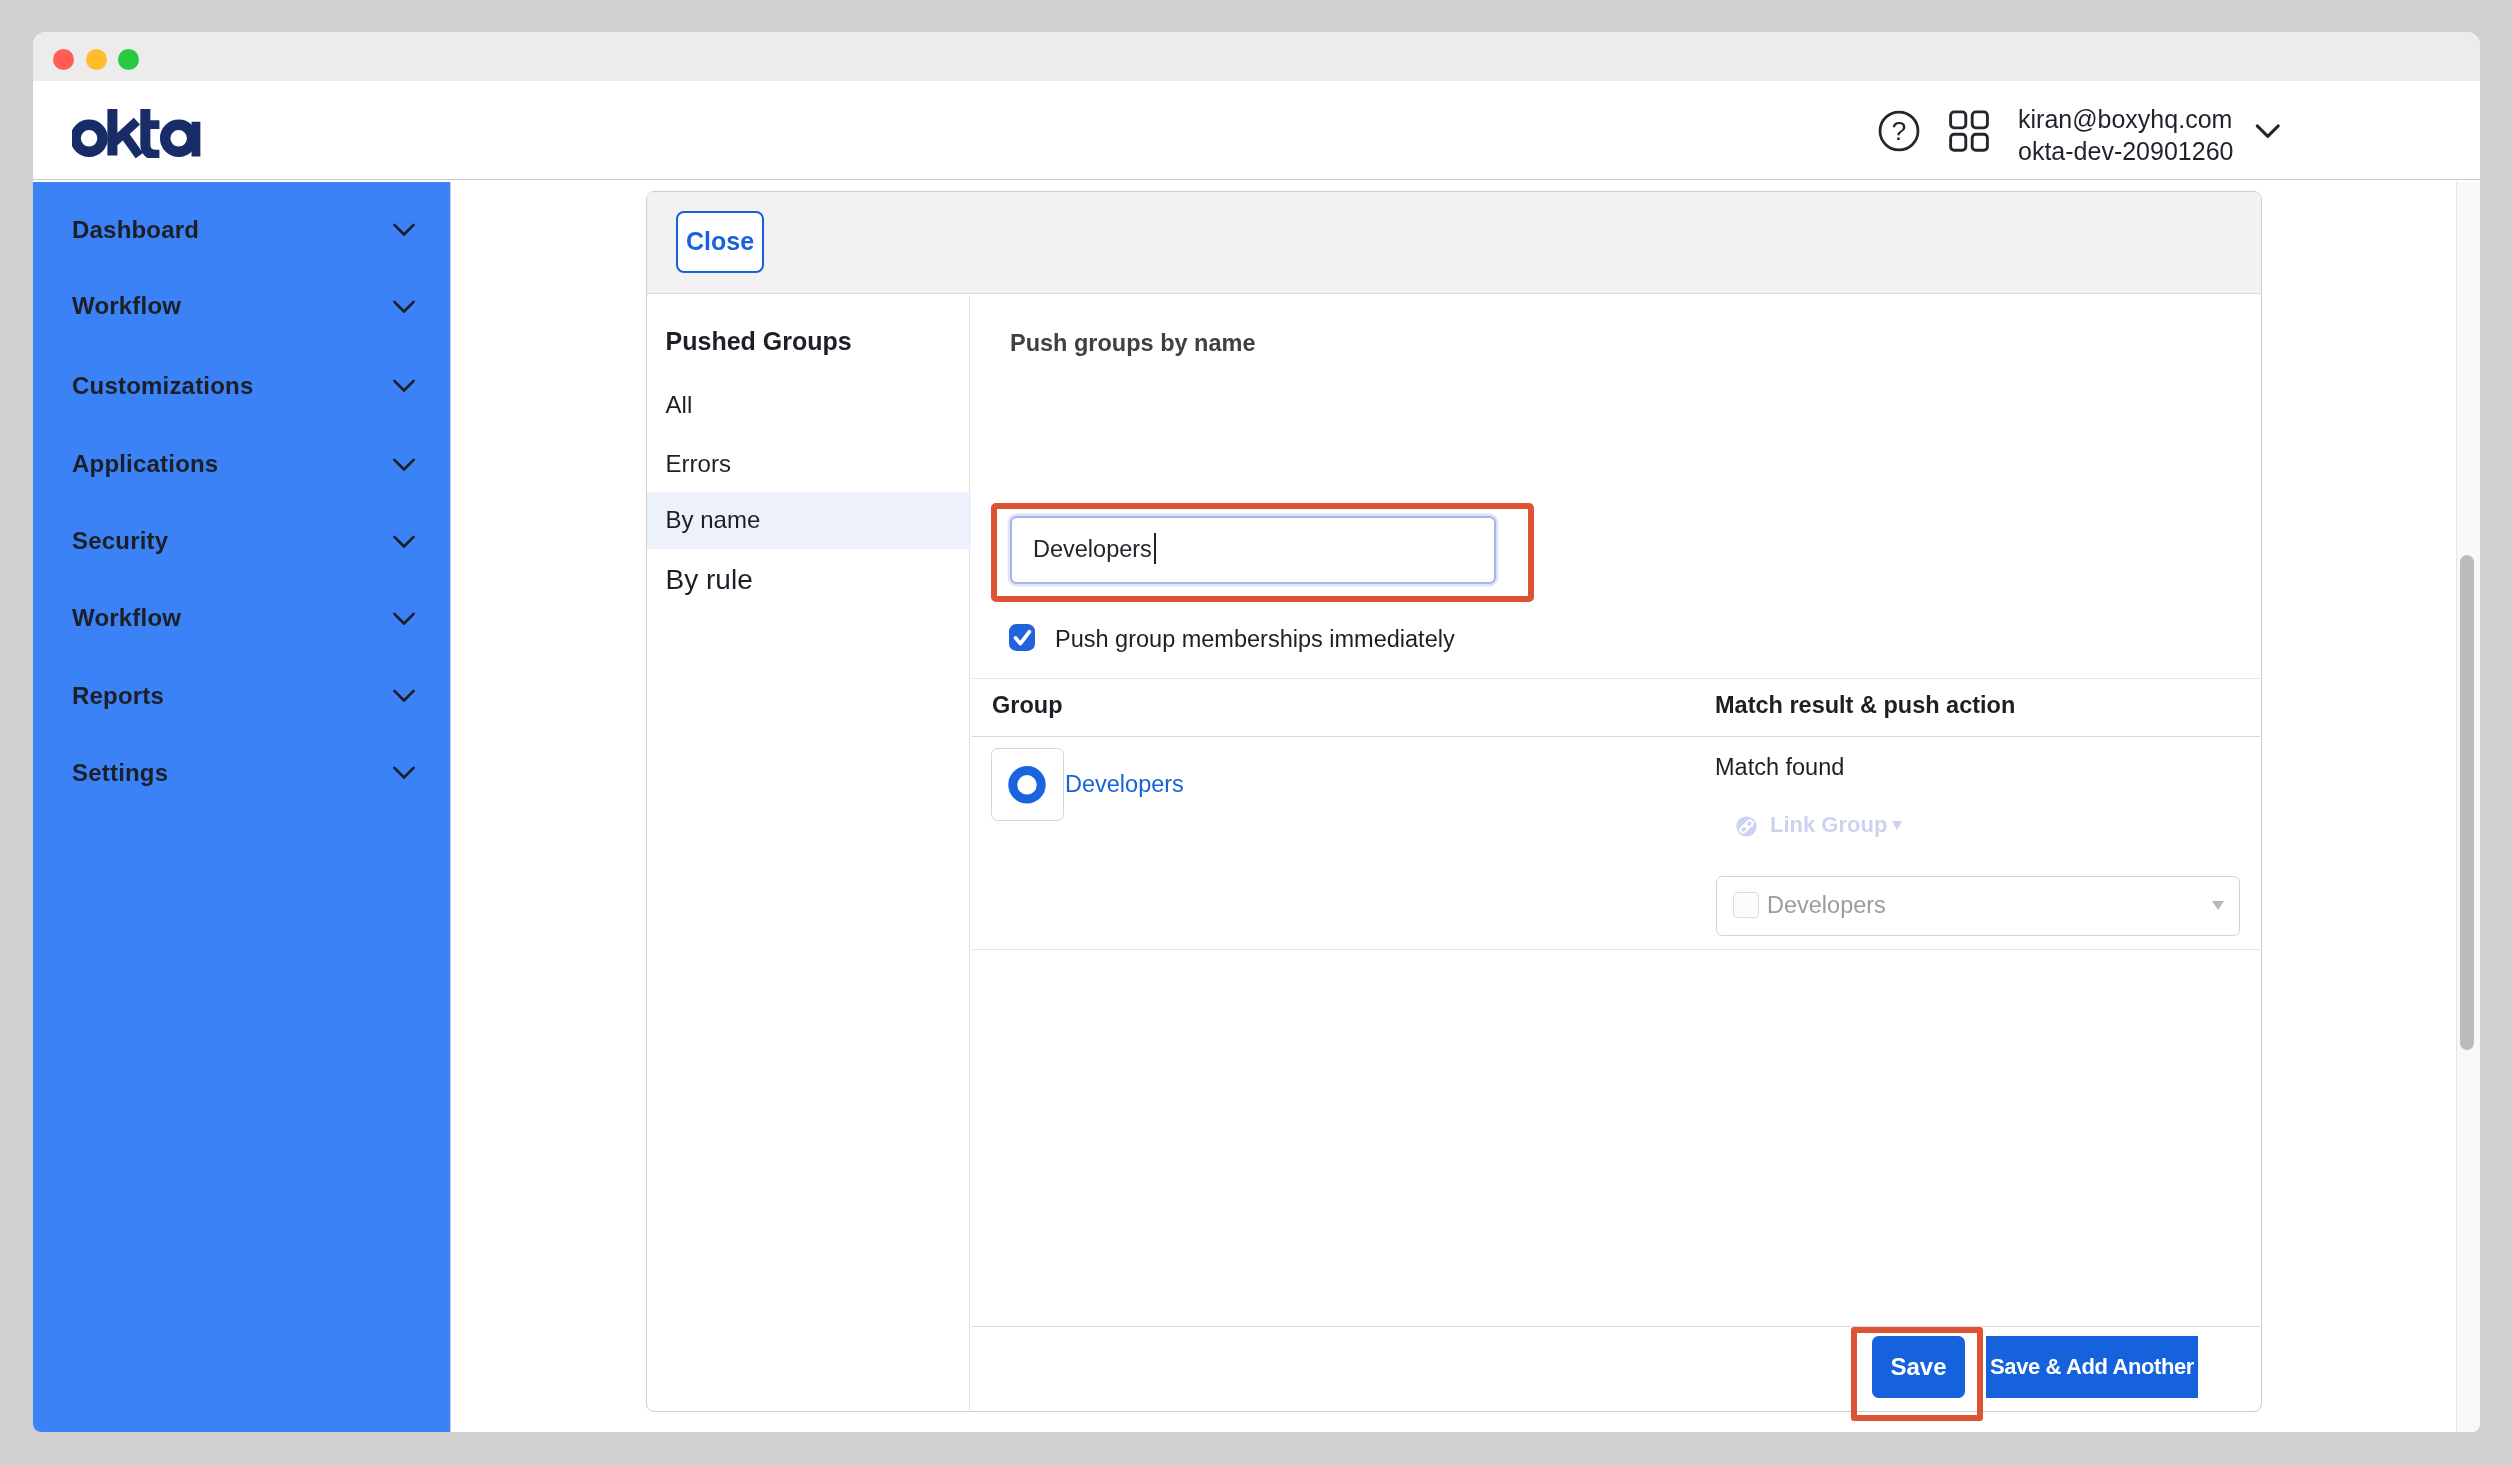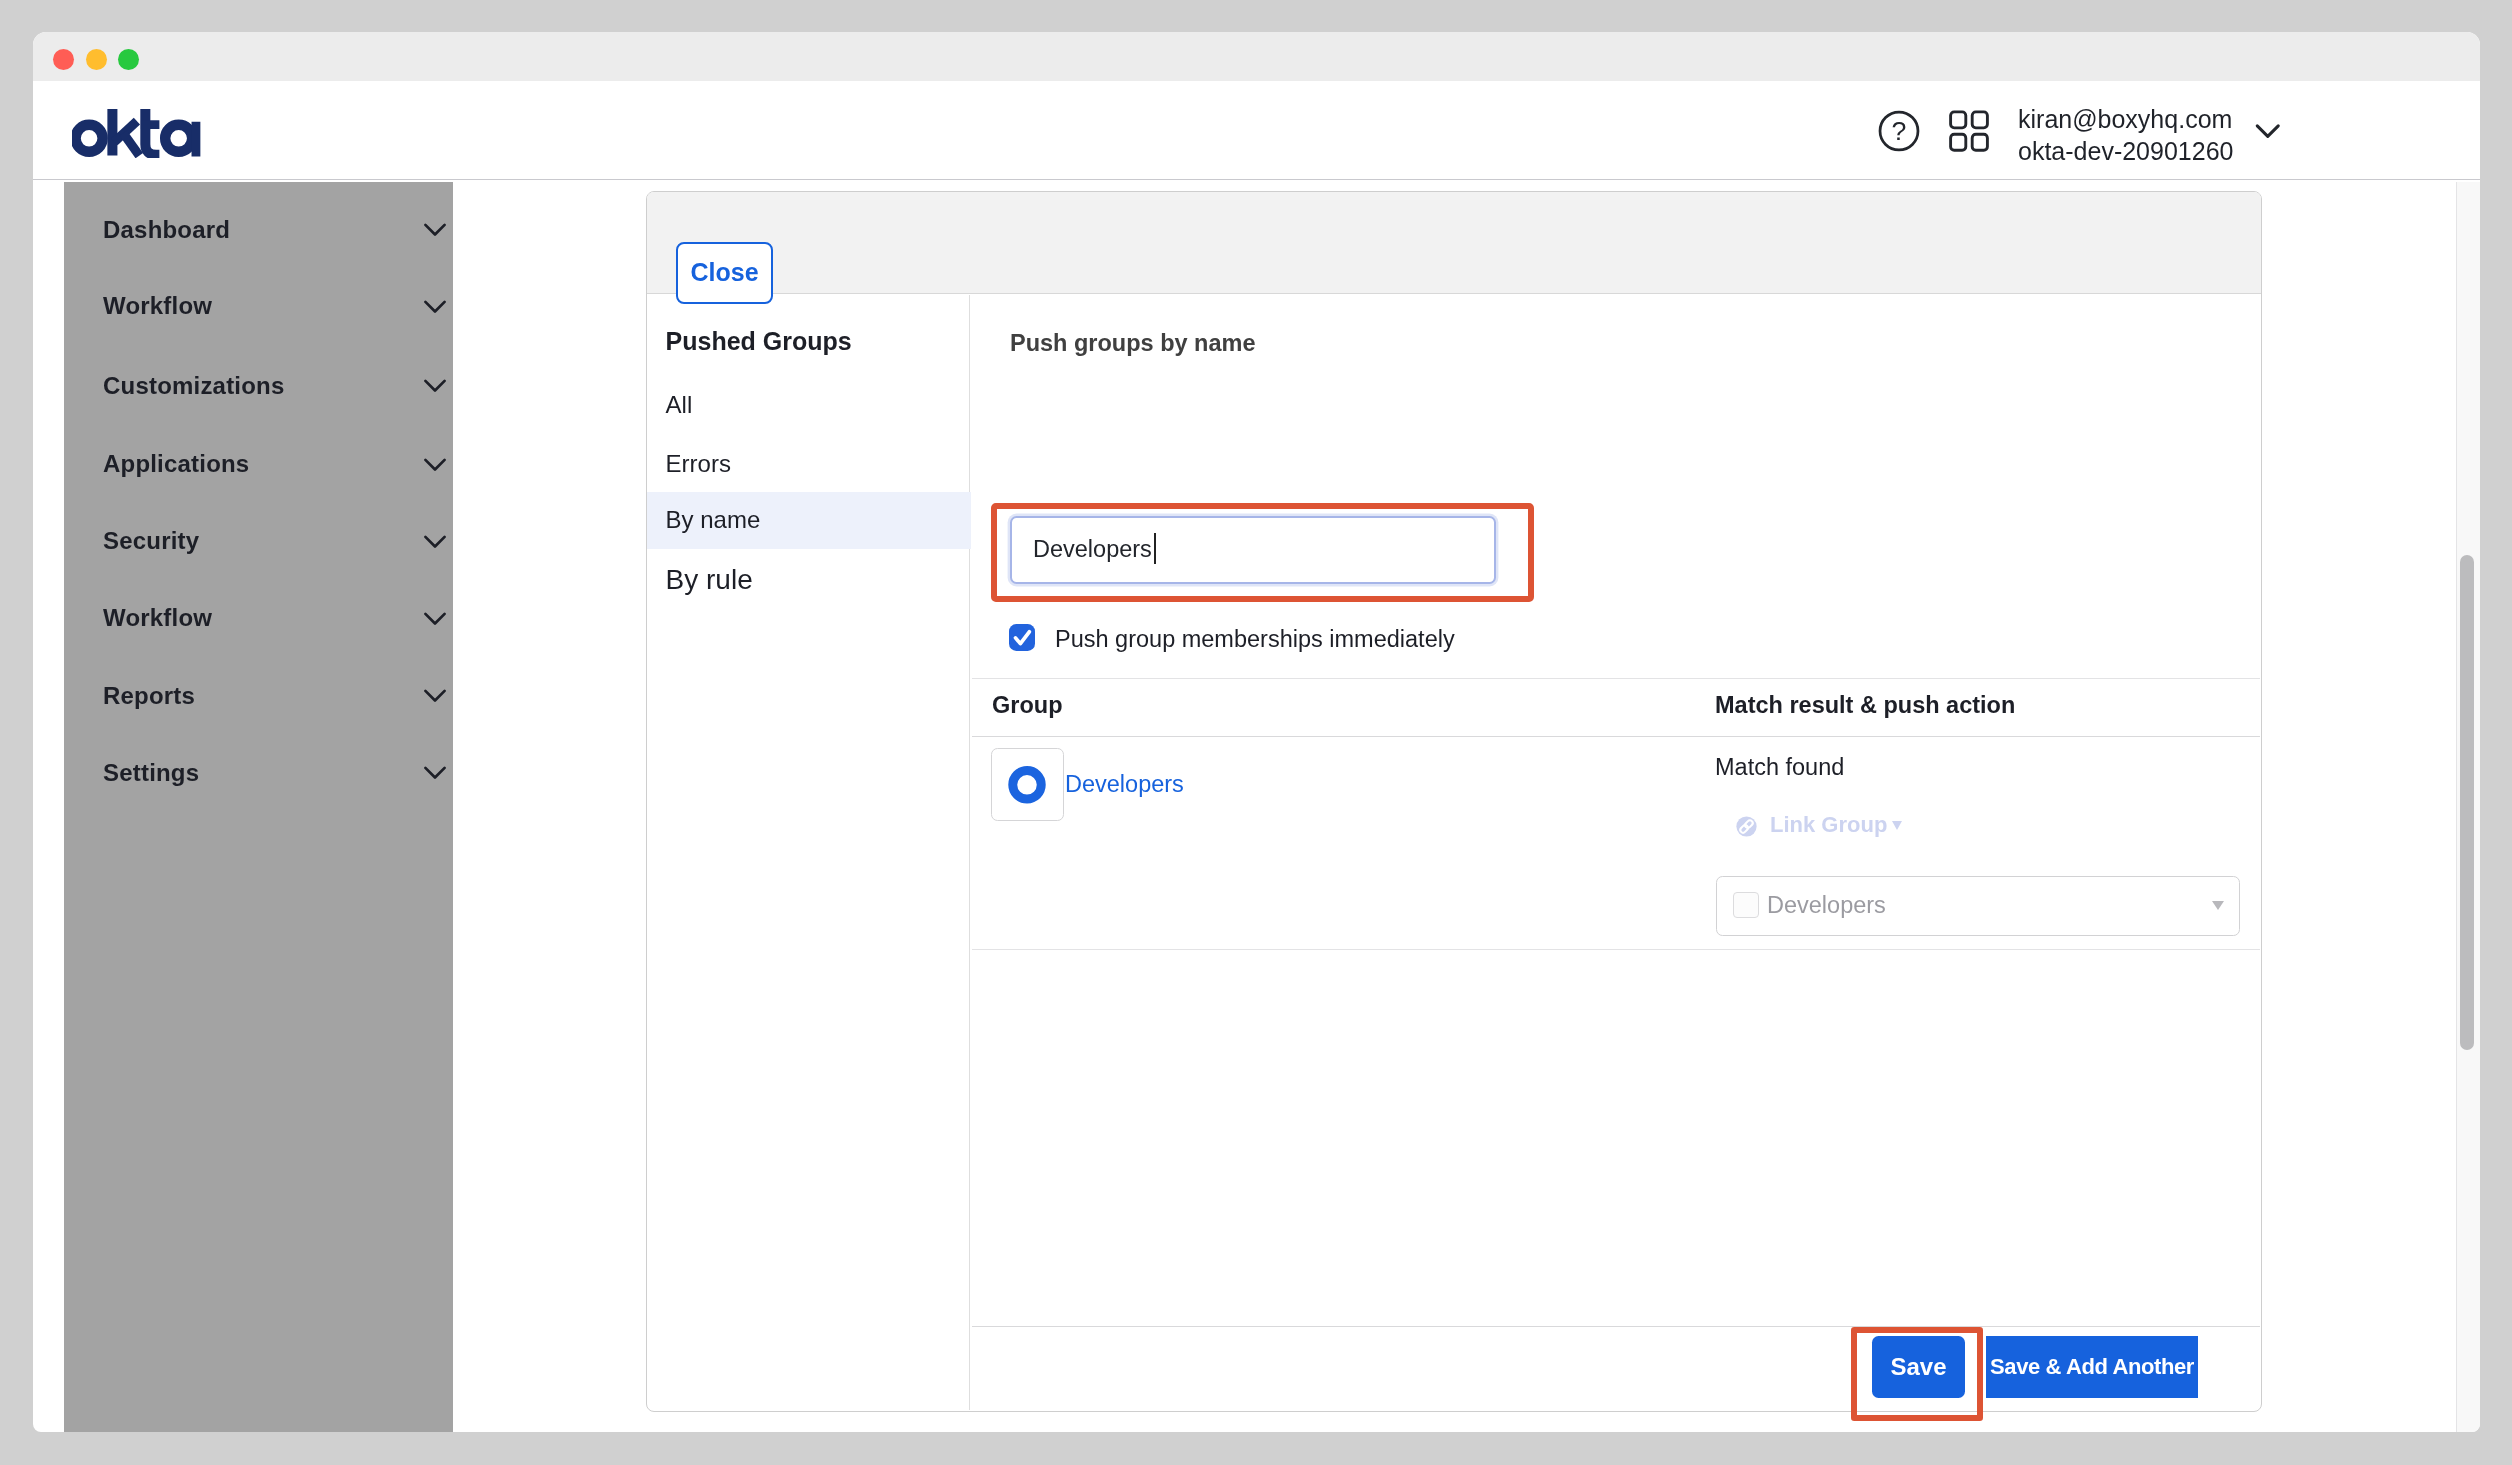--- a/index.html
+++ b/index.html
@@ -3,29 +3,29 @@
 <meta charset="utf-8">
 <style>
   * { margin:0; padding:0; box-sizing:border-box; }
   html,body { width:2512px; height:1466px; background:#d0d0d0; font-family:"Liberation Sans", sans-serif; }
   .abs { position:absolute; }
   #window { position:absolute; left:33px; top:32px; width:2447px; height:1400px; background:#fff; border-radius:13px 13px 8px 8px; overflow:hidden; }
   #titlebar { position:absolute; left:0; top:0; width:100%; height:49px; background:#ececec; }
   .dot { position:absolute; top:17px; width:21px; height:21px; border-radius:50%; }
   #header { position:absolute; left:0; top:49px; width:100%; height:99px; background:#fff; border-bottom:1.6px solid #c9c9ce; }
   #searchbox { position:absolute; left:626px; top:20px; width:1075px; height:66px; border:1.6px solid #c6c6c6; border-radius:7.3px; background:#fff; }
-  #sidebar { position:absolute; left:0; top:150px; width:418px; height:1250px; background:#a3a3a3; border-right:1.6px solid #c9c9ce;margin-left:31px; }
+  #sidebar { position:absolute; left:0; top:150px; width:418px; height:1250px; background:#3b82f6; border-right:1.6px solid #c9c9ce; }
   .navitem { position:absolute; left:39px; height:32px; line-height:32px; font-size:24px; font-weight:bold; color:#1d1f27; letter-spacing:0.2px; }
   .navchev { position:absolute; left:359px; width:24px; height:21px; }
   #main { position:absolute; left:420px; top:150px; width:2003px; height:1250px; background:#fff; }
   #scrolltrack { position:absolute; right:0; top:150px; width:24px; height:1250px; background:#f8f8f8; border-left:0.8px solid #e4e4e6; }
   #scrollthumb { position:absolute; left:3.2px; top:373px; width:13.8px; height:495px; background:#bcbcbe; border-radius:7.3px; }
   #card { position:absolute; left:613px; top:159px; width:1616px; height:1221px; border:1.6px solid #cecece; border-radius:8px; background:#fff; }
   #cardhead { position:absolute; left:0; top:0; width:100%; height:102px; background:#f2f2f2; border-bottom:0.8px solid #d8d8d8; border-radius:6.5px 6.5px 0 0; }
-  #closebtn { position:absolute; left:29px; top:19.4px; width:97px; height:62px; background:#fff; border:2.4px solid #1662dd; border-radius:8px; color:#1662dd; font-size:25px; font-weight:bold; text-align:center; line-height:57px;margin-top:31px; }
+  #closebtn { position:absolute; left:29px; top:19.4px; width:88px; height:62px; background:#fff; border:2.4px solid #1662dd; border-radius:8px; color:#1662dd; font-size:25px; font-weight:bold; text-align:center; line-height:57px; }
   #subnav { position:absolute; left:0; top:103px; width:323px; height:1115px; border-right:0.8px solid #dedede; }
   .line { position:absolute; background:#e3e3e5; }
 </style>
 </head>
 <body>
 <div id="window">
   <div id="titlebar">
     <div class="dot" style="left:20px; background:#ff5d55;"></div>
     <div class="dot" style="left:53px; background:#ffbd2e;"></div>
     <div class="dot" style="left:85px; background:#27c93f;"></div>

